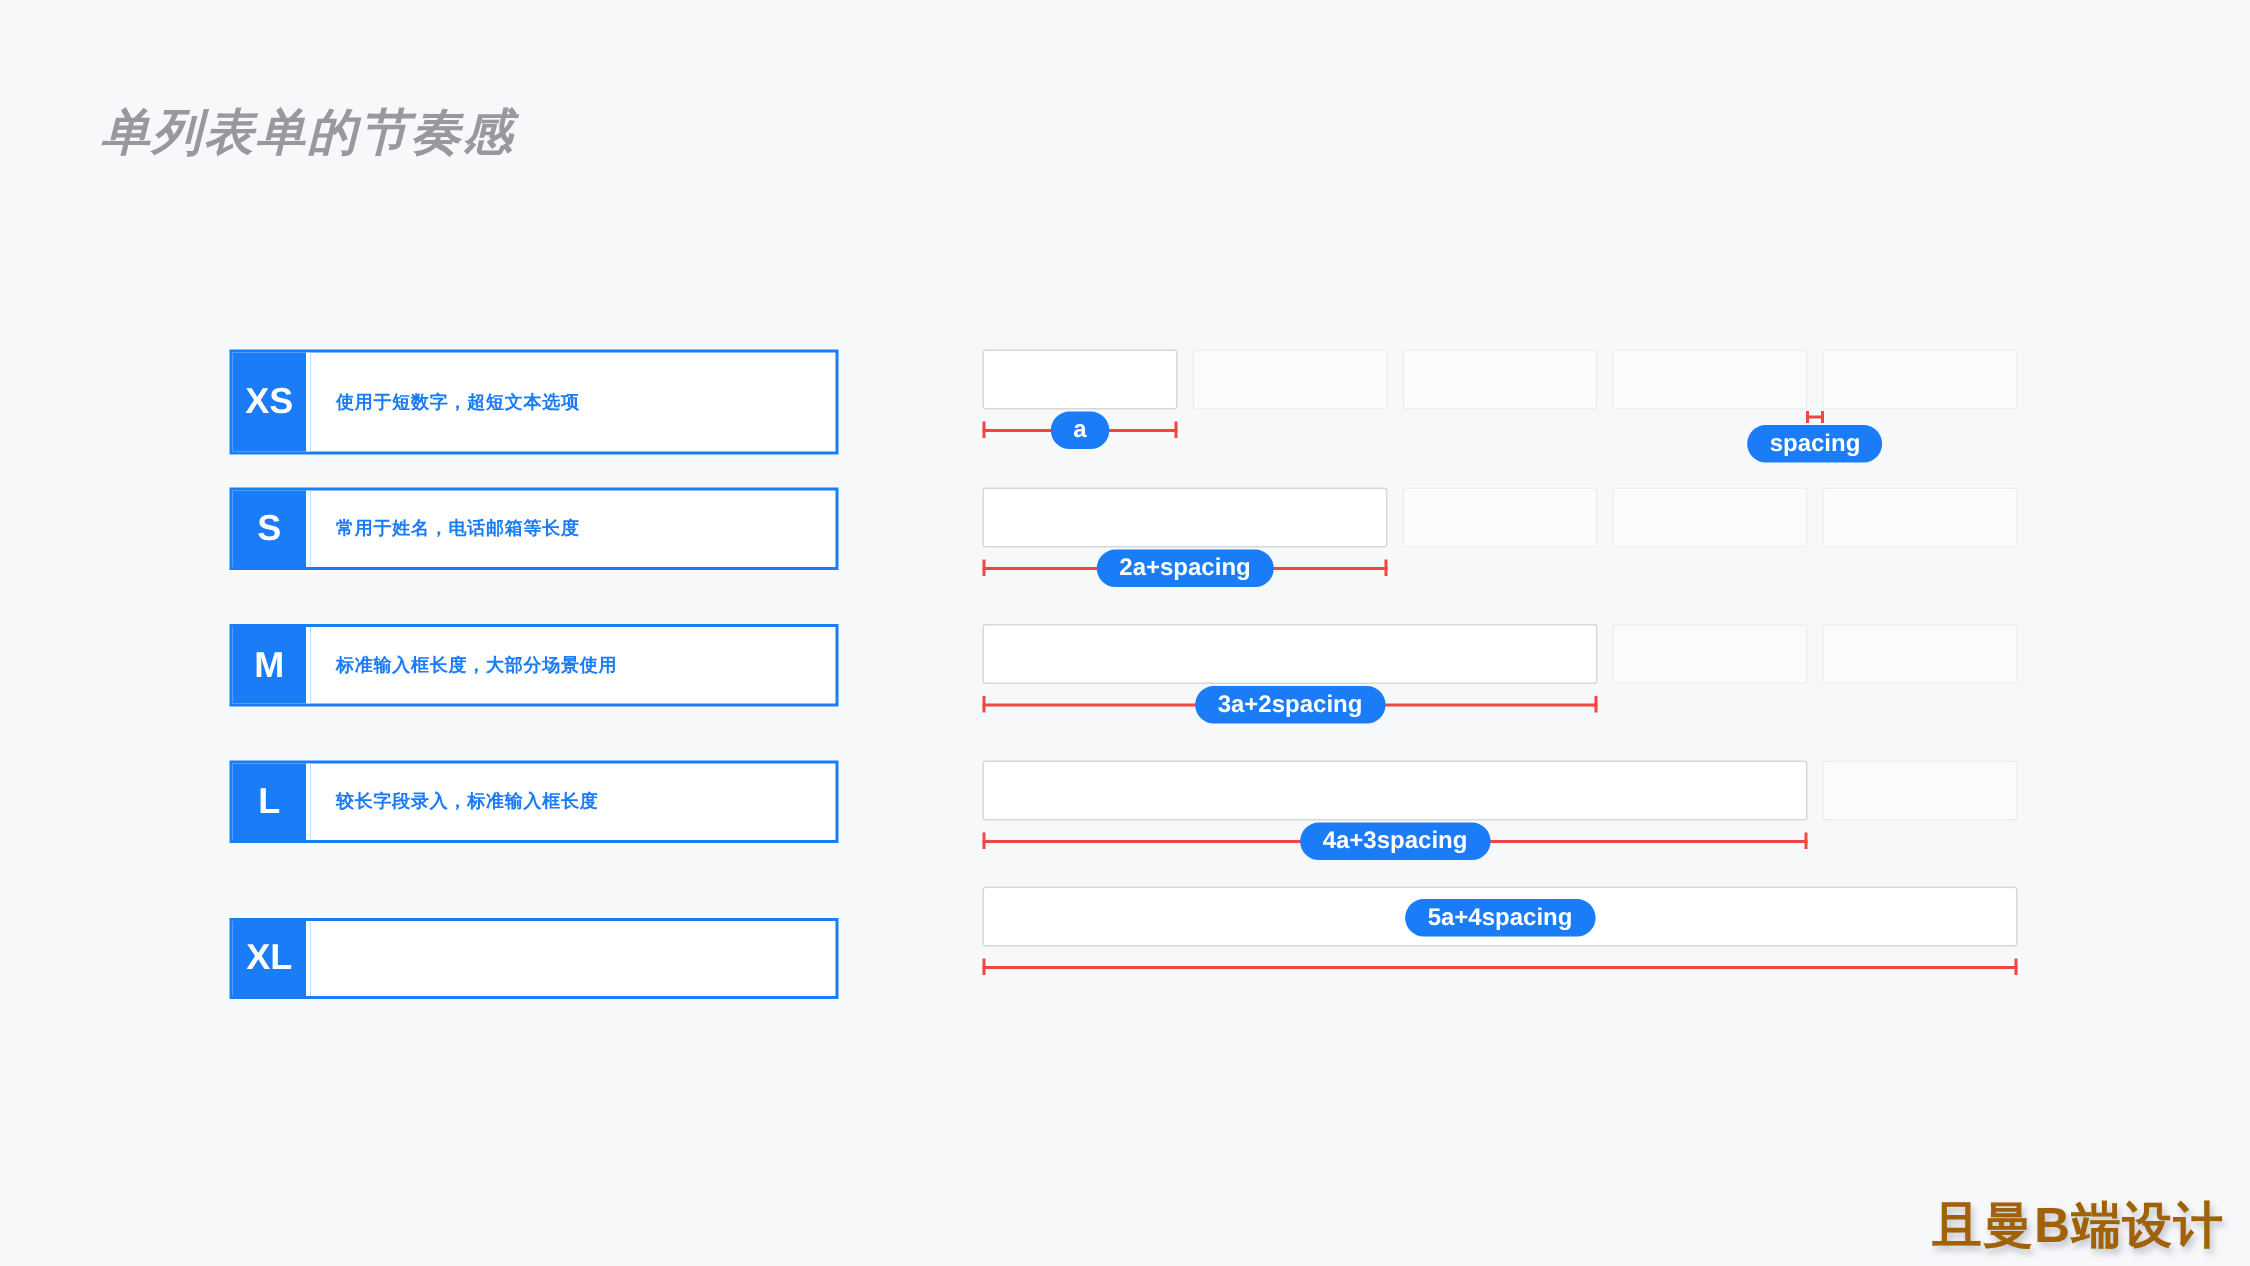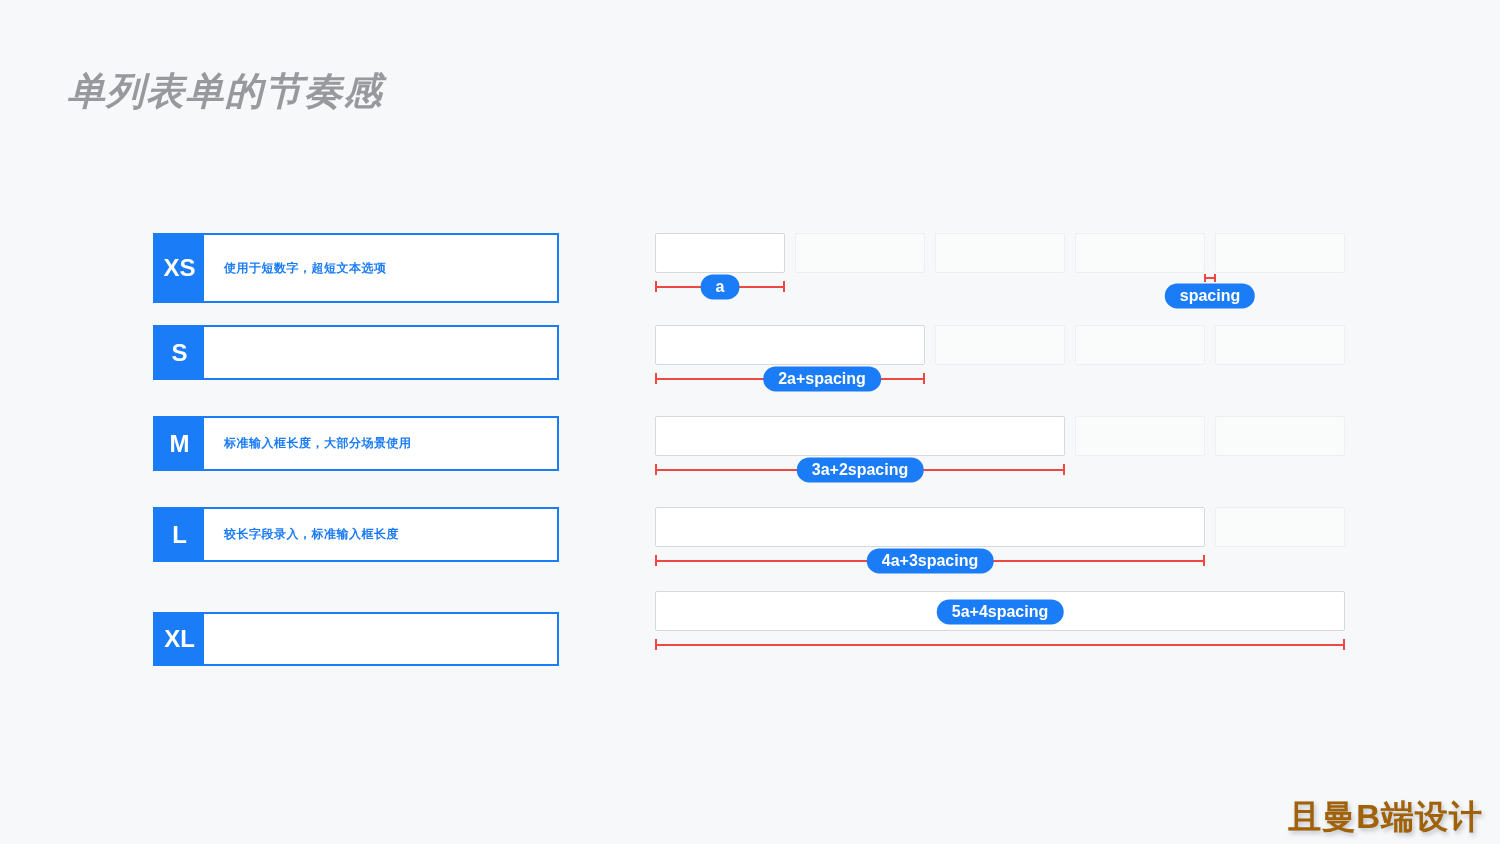--- a/index.html
+++ b/index.html
@@ -12,21 +12,21 @@
   body{
     font-family:"Liberation Sans","DejaVu Sans",sans-serif;
     background:var(--page-bg);
   }
   .stage{
     position:relative;width:1500px;height:844px;overflow:hidden;
     background:var(--page-bg);
   }
   .page-title{
     position:absolute;left:67px;top:66px;
-    font-size:38px;font-weight:700;font-style:italic;
+    font-size:33px;font-weight:700;font-style:italic;
     color:#97999c;letter-spacing:1.5px;
   }
   
   .spec-row{
     position:absolute;display:flex;
     background:#ffffff;border:2px solid var(--blue);
   }
   .spec-label{
     width:52px;flex:0 0 52px;
     background:var(--blue);color:#ffffff;
@@ -92,27 +92,28 @@
     </div>
       <div class="input-box" style="left:655px;top:233px;width:130px;height:40px"></div>
       <div class="ghost-box" style="left:795px;top:233px;width:130px;height:40px"></div>
       <div class="ghost-box" style="left:935px;top:233px;width:130px;height:40px"></div>
       <div class="ghost-box" style="left:1075px;top:233px;width:130px;height:40px"></div>
       <div class="ghost-box" style="left:1215px;top:233px;width:130px;height:40px"></div>
       <div class="measure-line" style="left:655px;top:286px;width:130px"></div>
       <div class="pill" style="left:720px;top:287px">a</div>
       <div class="spec-row" style="left:153px;top:325px;width:406px;height:55px">
       <div class="spec-label">S</div>
+      <div class="spec-desc">常用于姓名，电话邮箱等长度</div>
     </div>
       <div class="input-box" style="left:655px;top:325px;width:270px;height:40px"></div>
       <div class="ghost-box" style="left:935px;top:325px;width:130px;height:40px"></div>
       <div class="ghost-box" style="left:1075px;top:325px;width:130px;height:40px"></div>
       <div class="ghost-box" style="left:1215px;top:325px;width:130px;height:40px"></div>
       <div class="measure-line" style="left:655px;top:378px;width:270px"></div>
-      <div class="pill" style="left:822px;top:379px">2a+spacing</div>
+      <div class="pill" style="left:790px;top:379px">2a+spacing</div>
       <div class="spec-row" style="left:153px;top:416px;width:406px;height:55px">
       <div class="spec-label">M</div>
       <div class="spec-desc">标准输入框长度，大部分场景使用</div>
     </div>
       <div class="input-box" style="left:655px;top:416px;width:410px;height:40px"></div>
       <div class="ghost-box" style="left:1075px;top:416px;width:130px;height:40px"></div>
       <div class="ghost-box" style="left:1215px;top:416px;width:130px;height:40px"></div>
       <div class="measure-line" style="left:655px;top:469px;width:410px"></div>
       <div class="pill" style="left:860px;top:470px">3a+2spacing</div>
       <div class="spec-row" style="left:153px;top:507px;width:406px;height:55px">

